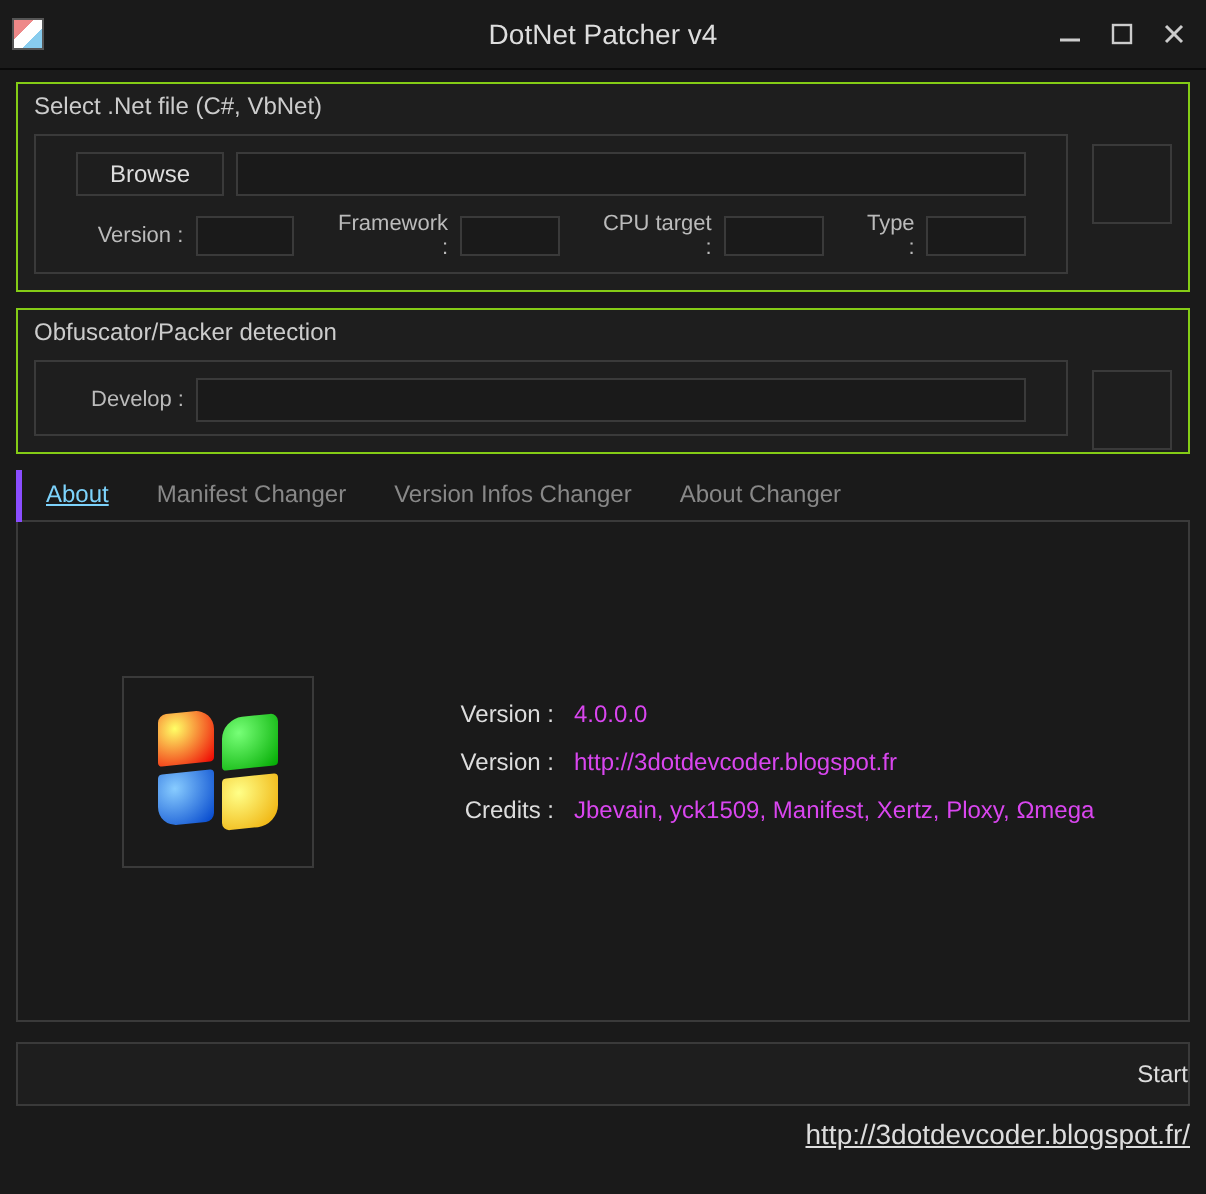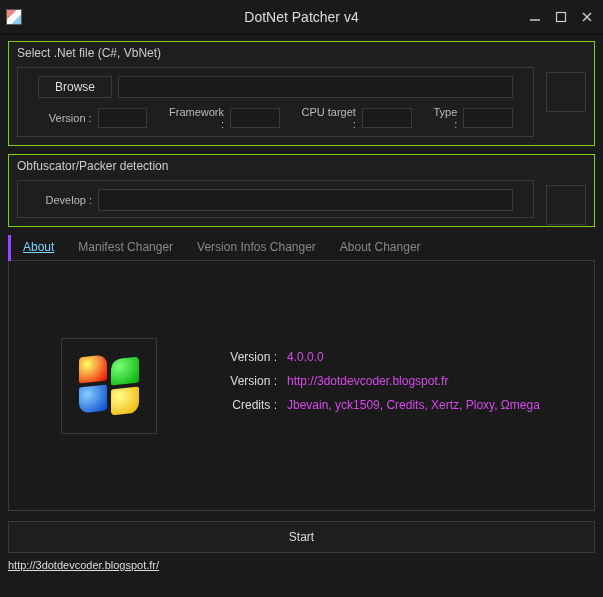--- a/index.html
+++ b/index.html
@@ -159,33 +159,33 @@
   .wq1 { background: radial-gradient(circle at 30% 30%, #ff6, #e00); left: 0; top: 0; border-radius: 4px 10px 2px 2px; }
   .wq2 { background: radial-gradient(circle at 30% 30%, #7f7, #0a0); left: 32px; top: 2px; border-radius: 10px 4px 2px 2px; }
   .wq3 { background: radial-gradient(circle at 30% 30%, #8cf, #04c); left: 0; top: 30px; border-radius: 2px 2px 4px 10px; }
   .wq4 { background: radial-gradient(circle at 30% 30%, #ff8, #ea0); left: 32px; top: 32px; border-radius: 2px 2px 10px 4px; }
   .about-table { margin-left: 10px; }
   .about-row { display: flex; gap: 10px; margin-bottom: 10px; font-size: 12px; }
   .about-key { width: 80px; text-align: right; color: #ddd; }
   .about-val { color: #d946ef; }
   .start-btn {
     border: 1px solid #3a3a3a;
-    text-align: center;
+    text-align: right;
     padding: 8px 0;
     width: 100%;
     color: #ddd;
     background: #1e1e1e;
     font-size: 12px;
     cursor: pointer;
   }
   .footer-link {
-    text-align: left;
+    text-align: right;
     color: #ddd;
     text-decoration: underline;
-    font-size: 11px;
+    font-size: 14px;
     margin-top: 6px;
     cursor: pointer;
   }
 </style>
 </head>
 <body>
 
 <div class="titlebar">
   <div class="titlebar-icon"></div>
   <div class="titlebar-title">DotNet Patcher v4</div>
@@ -268,21 +268,21 @@
       <div class="about-row">
         <span class="about-key">Version :</span>
         <span class="about-val">4.0.0.0</span>
       </div>
       <div class="about-row">
         <span class="about-key">Version :</span>
         <span class="about-val">http://3dotdevcoder.blogspot.fr</span>
       </div>
       <div class="about-row">
         <span class="about-key">Credits :</span>
-        <span class="about-val">Jbevain, yck1509, Credits, Xertz, Ploxy, Ωmega</span>
+        <span class="about-val">Jbevain, yck1509, Manifest, Xertz, Ploxy, Ωmega</span>
       </div>
     </div>
   </div>
 
   <button class="start-btn">Start</button>
 
   <div class="footer-link">http://3dotdevcoder.blogspot.fr/</div>
 
 </div>
 

